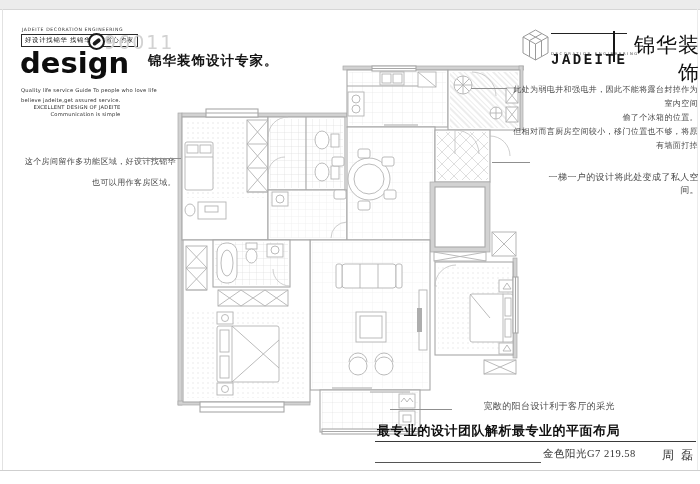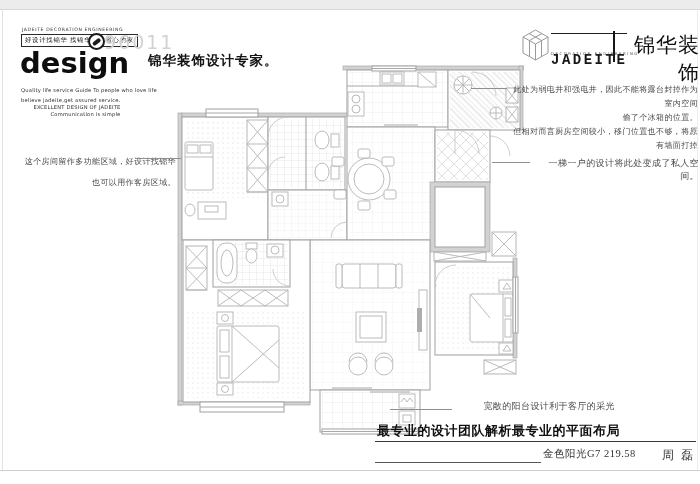--- a/index.html
+++ b/index.html
@@ -25,21 +25,21 @@
   .cube{left:522px;top:29px;}
   .jad-en{left:551px;top:33px;font-size:14px;font-weight:bold;letter-spacing:2.5px;border-top:1px solid #222;padding-top:18px;color:#161616;font-family:Liberation Mono, monospace;}
   .jad-sub{left:551px;top:51px;font-family:"DejaVu Sans",sans-serif;font-size:3.8px;letter-spacing:1.6px;color:#444;}
   .jad-div{left:613px;top:31px;width:2px;height:31px;background:#161616;}
   .jad-zh{left:619px;top:31px;font-size:21px;font-weight:normal;letter-spacing:1px;color:#111;}
   
   .note{font-size:8px;color:#4a4a4a;letter-spacing:.4px;}
   .note9{font-size:9px;color:#4a4a4a;letter-spacing:.4px;}
   .left-note{left:18px;top:151px;width:158px;line-height:21px;}
   .shaft-note{left:508px;top:83px;width:190px;line-height:14px;}
-  .private-note{left:531px;top:157px;width:168px;}
+  .private-note{left:531px;top:171px;width:168px;}
   .balcony-note{left:455px;top:400px;width:160px;}
   .leader{height:1px;background:#8f8f8f;}
   
   .foot-rule{left:375px;top:441px;width:321px;height:1px;background:#3a3a3a;}
   .foot-slogan{left:377px;top:422px;font-size:13px;font-weight:bold;color:#101010;letter-spacing:.5px;}
   .foot-project{left:543px;top:447px;font-size:10.5px;color:#333;letter-spacing:.5px;}
   .foot-designer{left:662px;top:447px;font-size:12px;color:#333;letter-spacing:2px;}
   .foot-underline{left:375px;top:462px;width:166px;height:1px;background:#555;}
   
   .plan{left:172px;top:62px;}

